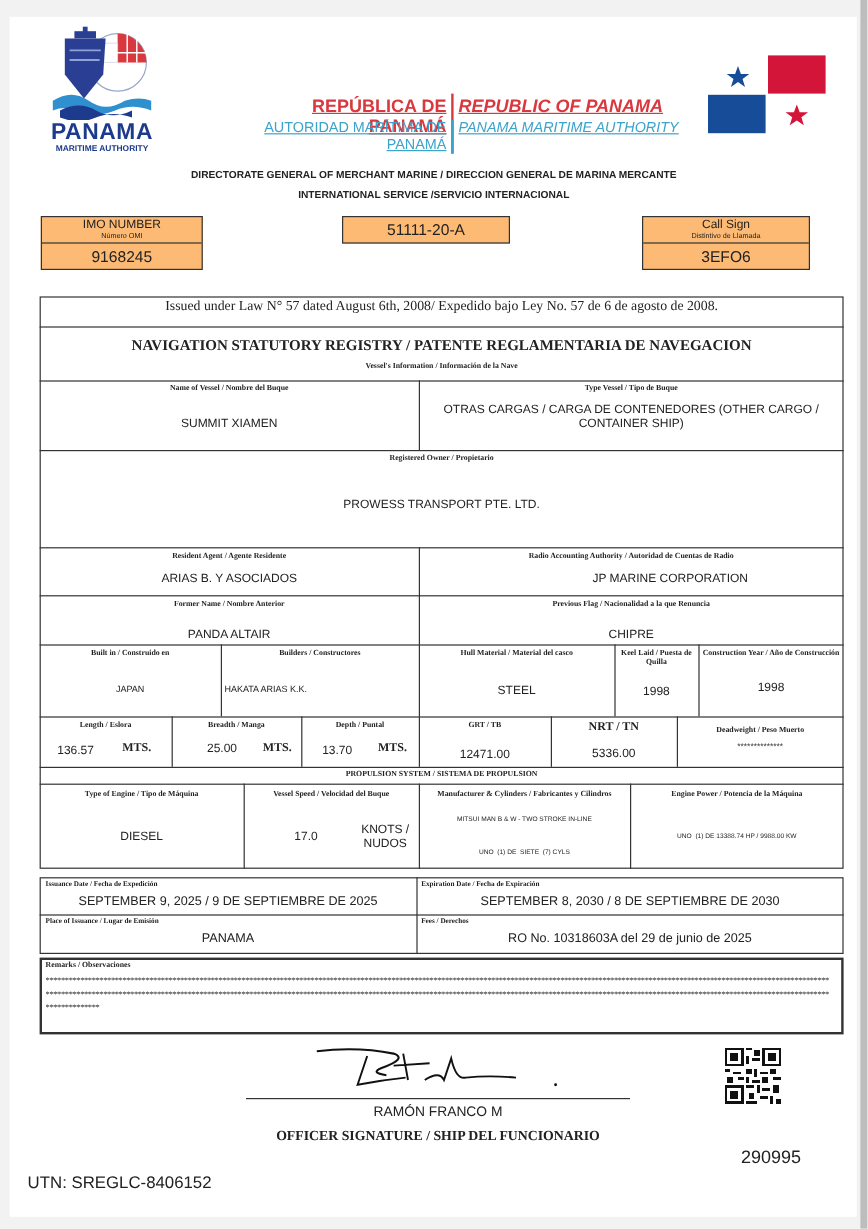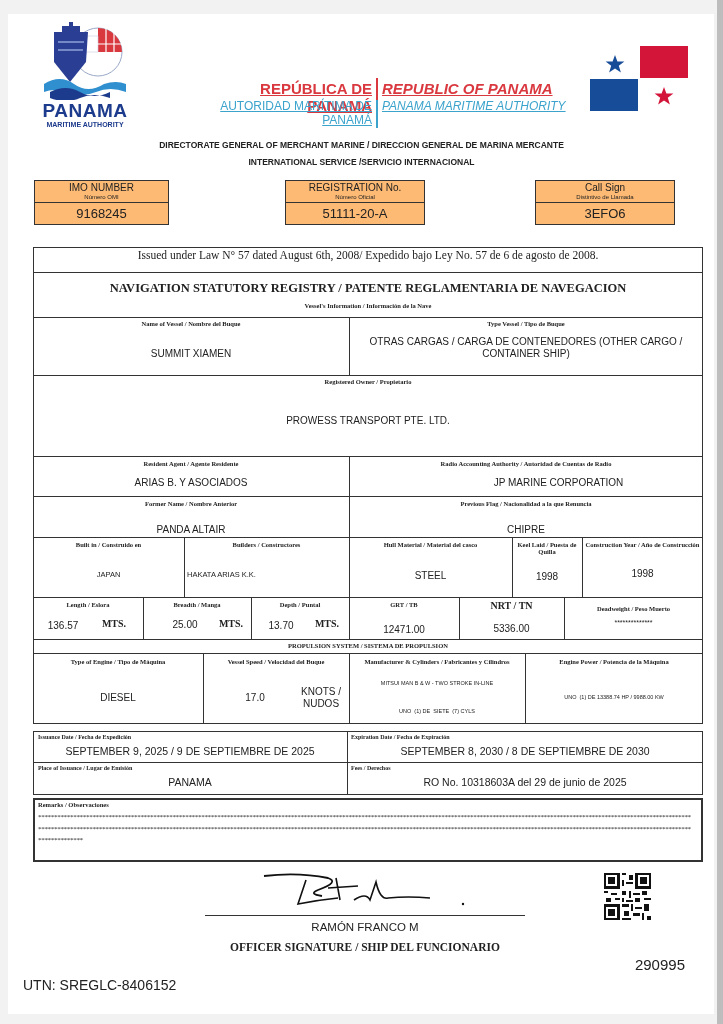--- a/index.html
+++ b/index.html
@@ -82,24 +82,20 @@
 <div class="abs svc">INTERNATIONAL SERVICE /SERVICIO INTERNACIONAL</div>
 
 <div class="abs idbox" style="left:34px;top:180px;width:133px;">
   <div class="h">
       <div class="h1">IMO NUMBER</div>
       <div class="h2">Número OMI</div>
     </div>
   <div class="v">9168245</div>
 </div>
 <div class="abs idbox" style="left:285px;top:180px;width:138px;">
-  <div class="h">
-      <div class="h1">REGISTRATION No.</div>
-      <div class="h2">Número Oficial</div>
-    </div>
   <div class="v">51111-20-A</div>
 </div>
 <div class="abs idbox" style="left:535px;top:180px;width:138px;">
   <div class="h">
       <div class="h1">Call Sign</div>
       <div class="h2">Distintivo de Llamada</div>
     </div>
   <div class="v">3EFO6</div>
 </div>
 
@@ -257,14 +253,14 @@
         <rect x="18" y="14" width="2" height="3"></rect>
       <rect x="9" y="17" width="2" height="2"></rect>
         <rect x="13" y="18" width="3" height="1"></rect>
         <rect x="17" y="18" width="1" height="3"></rect>
         <rect x="8" y="20" width="4" height="1"></rect>
         <rect x="19" y="19" width="2" height="2"></rect>
     </g>
   </svg>
 </div>
 
-<div class="cell" style="left:600px;top:956px;width:85px;text-align:right;font-size:15px;">290995</div>
+<div class="cell" style="left:600px;top:956px;width:85px;text-align:center;font-size:15px;">290995</div>
 <div class="cell" style="left:23px;top:977px;width:250px;font-size:14px;">UTN: SREGLC-8406152</div>
 
 </body></html>

